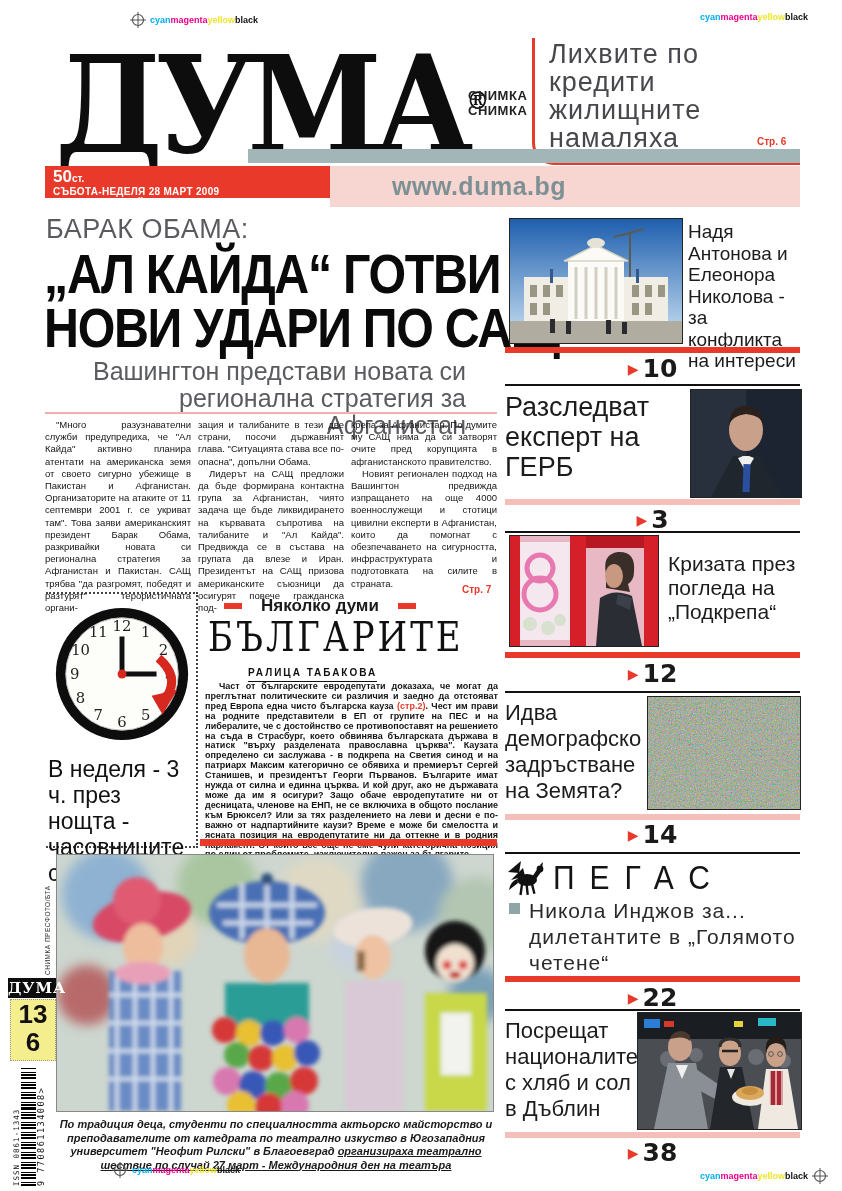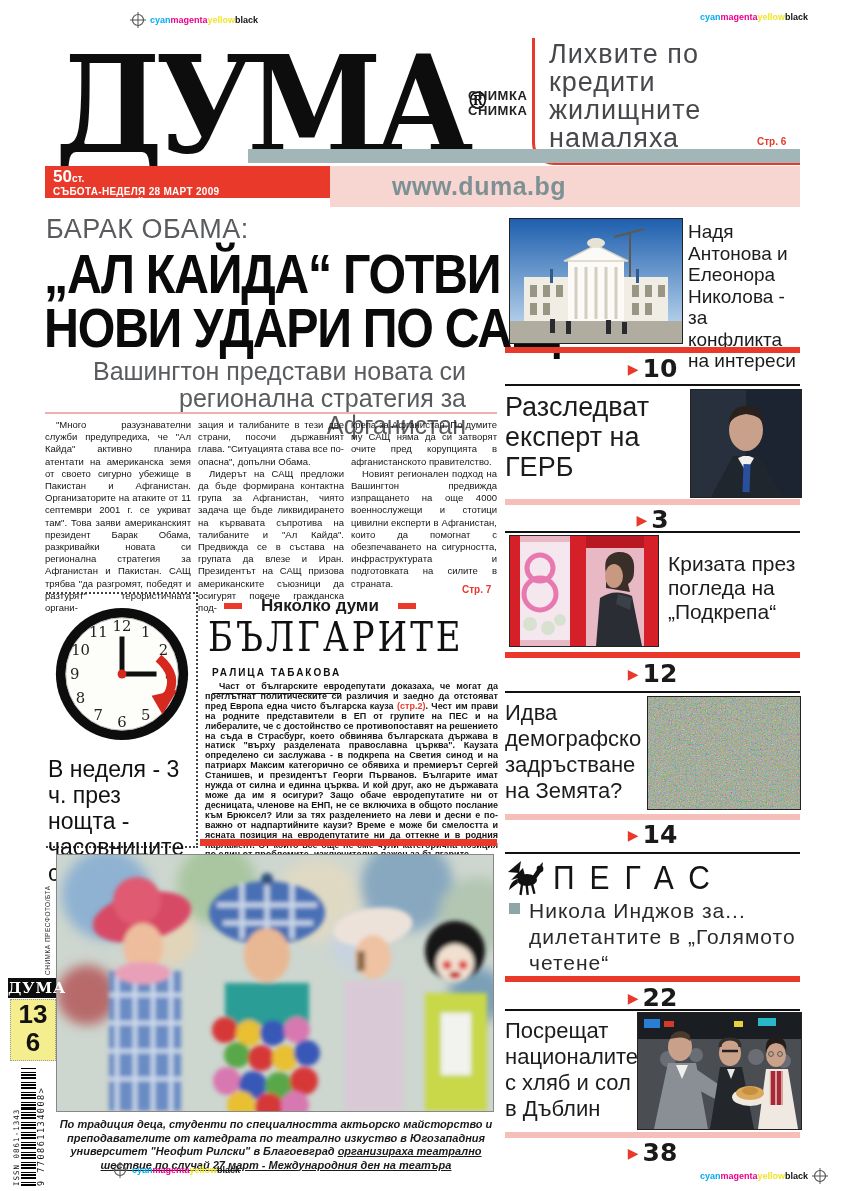--- a/index.html
+++ b/index.html
@@ -62,21 +62,21 @@
 
   
   .rubricrow { display:flex; align-items:center; gap:7px; }
   .reddash { width:18px; height:6px; background:#e8392b; }
   .rubrictxt { font-size:17px; font-weight:bold; color:#1a1a1a; }
   .optitle {
     font-family:"DejaVu Serif", serif; font-size:34px; letter-spacing:3px; color:#101010;
     transform:scaleY(1.2); transform-origin:left top; white-space:nowrap;
   }
   .byline { font-size:10px; font-weight:bold; letter-spacing:2px; color:#111;
-    border-bottom:1.5px solid #111; display:inline-block; padding-bottom:15px; }
+    border-bottom:1.5px solid #111; display:inline-block; padding-bottom:3px;margin-left:36px; }
   .opbody { width:293px; font-size:9px; font-weight:bold; line-height:9.9px; text-align:justify; color:#141414; }
   .opbody .ind { text-indent:14px; }
   .opref { color:#e8392b; }
   .oprule { height:7px; background:#e8392b; }
 
   
   .mainphoto { border:1px solid #888; }
   .photocredit { font-size:6.5px; letter-spacing:.5px; color:#333;
     transform:rotate(-90deg); transform-origin:left top; white-space:nowrap; }
   .caption { width:436px; text-align:center; font-size:11px; line-height:13.5px;

